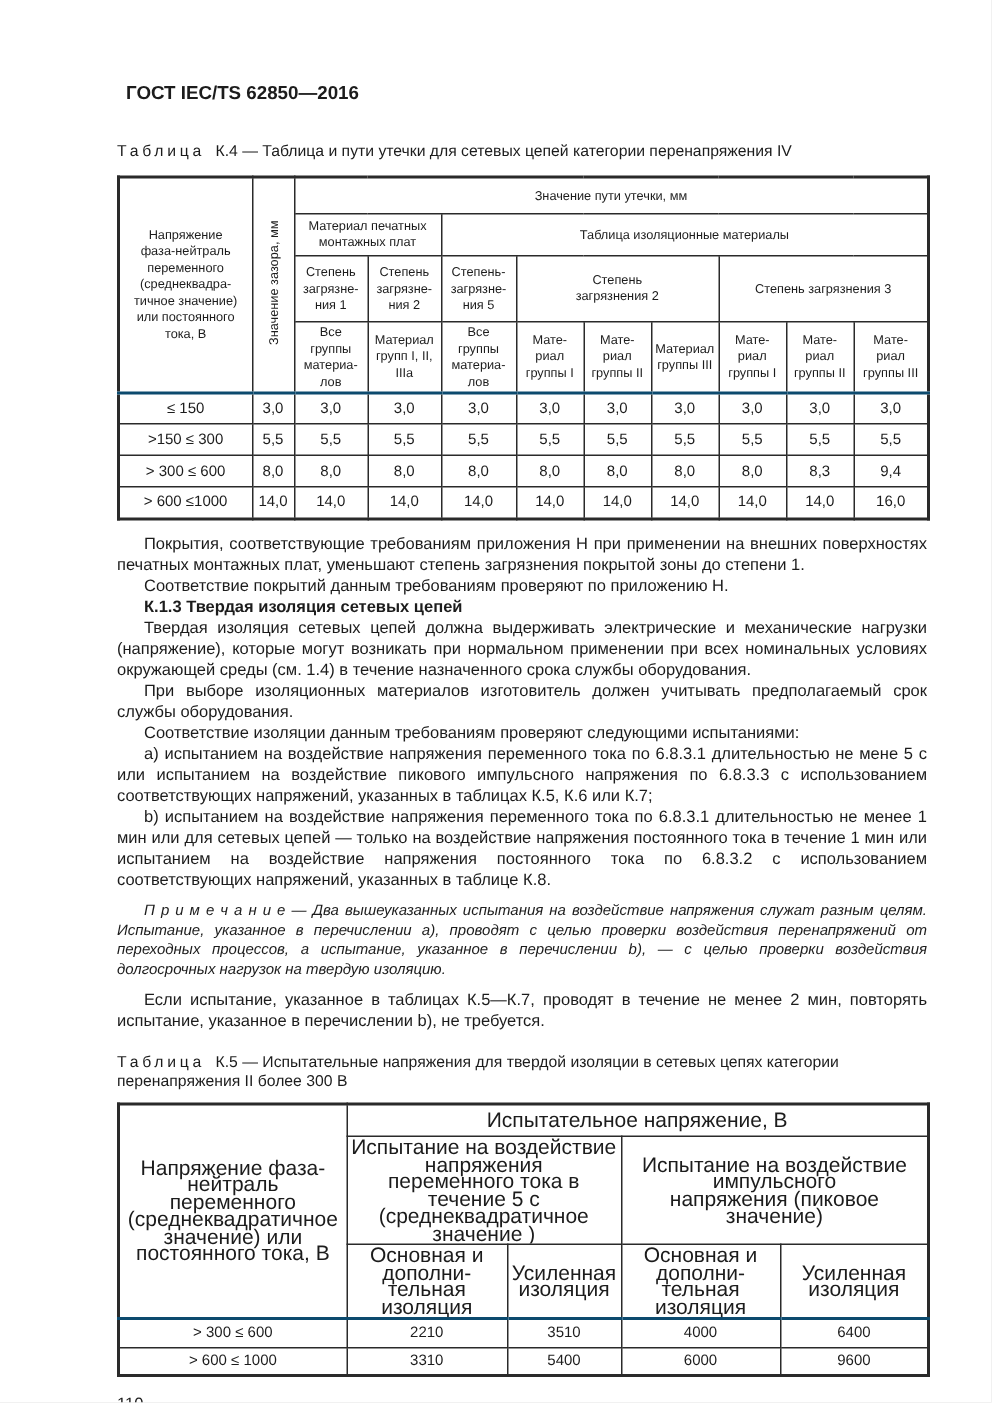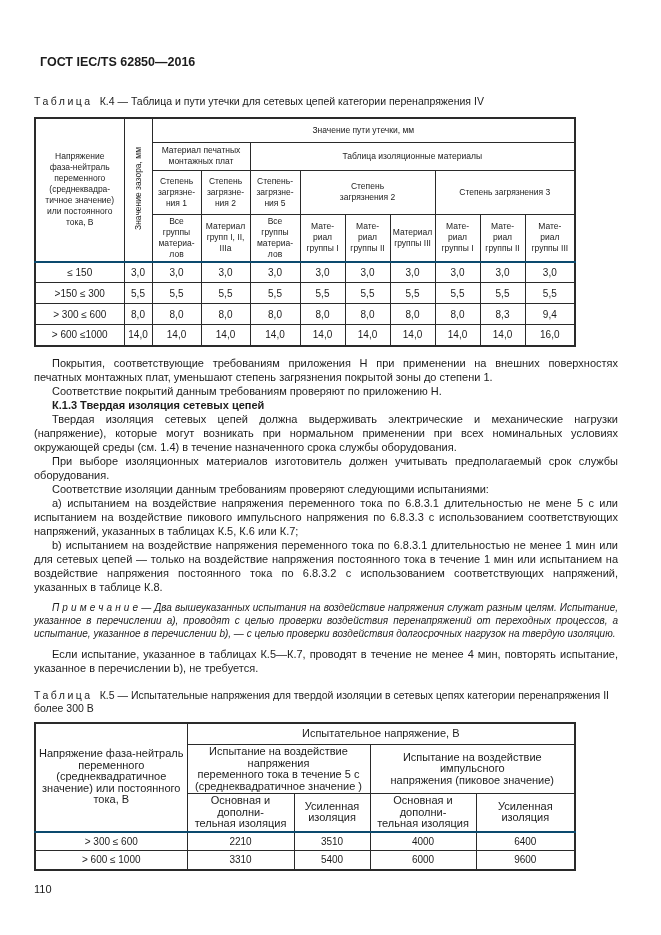--- a/index.html
+++ b/index.html
@@ -2,21 +2,21 @@
 <html><head>
 <meta charset="utf-8">
 <style>
   html,body { margin:0; padding:0; background:#e8e8e8; }
   .page {
     width:661px; height:935px;
     background:#ffffff;
     font-family:"Liberation Sans", sans-serif;
     color:#1c1c1c;
     box-sizing:border-box;
-    padding:55px 43px 0 34px;
+    padding:55px 43px 0 78px;
     overflow:hidden;
     position:relative;
   }
   .doc-header {
     font-weight:bold;
     font-size:12.5px;
     margin-left:6px;
   }
   .caption {
     font-size:10.5px;
@@ -54,21 +54,21 @@
   .t4 .drow td { height:21px; font-size:10px; }
   .vert {
     display:inline-block;
     writing-mode:vertical-rl;
     transform:rotate(180deg);
     white-space:nowrap;
     font-size:8.5px;
   }
 
   
-  .t5 .hcell { font-size:11px; line-height:11.5px;margin-top:19px; }
+  .t5 .hcell { font-size:14px; line-height:11.5px;margin-top:19px; }
   .t5 .r1 td { height:22px; }
   .t5 .r2 td { height:38px; }
   .t5 .r3 td { height:38px; }
   .t5 .drow td { height:19px; font-size:10px; }
 
   
   .body-block { margin-top:9px; }
   .body-block p {
     margin:0;
     font-size:11px;
@@ -230,21 +230,21 @@
   <div class="body-block">
     <p>Покрытия, соответствующие требованиям приложения Н при применении на внешних поверхностях печатных монтажных плат, уменьшают степень загрязнения покрытой зоны до степени 1.</p>
     <p>Соответствие покрытий данным требованиям проверяют по приложению Н.</p>
     <p class="hd">К.1.3 Твердая изоляция сетевых цепей</p>
     <p>Твердая изоляция сетевых цепей должна выдерживать электрические и механические нагрузки (напряжение), которые могут возникать при нормальном применении при всех номинальных условиях окружающей среды (см. 1.4) в течение назначенного срока службы оборудования.</p>
     <p>При выборе изоляционных материалов изготовитель должен учитывать предполагаемый срок службы оборудования.</p>
     <p>Соответствие изоляции данным требованиям проверяют следующими испытаниями:</p>
     <p>а) испытанием на воздействие напряжения переменного тока по 6.8.3.1 длительностью не мене 5 с или испытанием на воздействие пикового импульсного напряжения по 6.8.3.3 с использованием соответствующих напряжений, указанных в таблицах К.5, К.6 или К.7;</p>
     <p>b) испытанием на воздействие напряжения переменного тока по 6.8.3.1 длительностью не менее 1 мин или для сетевых цепей — только на воздействие напряжения постоянного тока в течение 1 мин или испытанием на воздействие напряжения постоянного тока по 6.8.3.2 с использованием соответствующих напряжений, указанных в таблице К.8.</p>
     <p class="note">П р и м е ч а н и е  — Два вышеуказанных испытания на воздействие напряжения служат разным целям. Испытание, указанное в перечислении а), проводят с целью проверки воздействия перенапряжений от переходных процессов, а испытание, указанное в перечислении b), — с целью проверки воздействия долгосрочных нагрузок на твердую изоляцию.</p>
-    <p>Если испытание, указанное в таблицах К.5—К.7, проводят в течение не менее 4 мин, повторять испытание, указанное в перечислении b), не требуется.</p>
+    <p>Если испытание, указанное в таблицах К.5—К.7, проводят в течение не менее 2 мин, повторять испытание, указанное в перечислении b), не требуется.</p>
   </div>
 
   <p class="caption caption-k5"><span class="spaced">Таблица</span><span>К.5 — Испытательные напряжения для твердой изоляции в сетевых цепях категории перенапряжения II более 300 В</span></p>
 
   <table class="t5">
     <colgroup>
       <col style="width:152px">
         <col style="width:107px">
         <col style="width:76px">
         <col style="width:106px">

